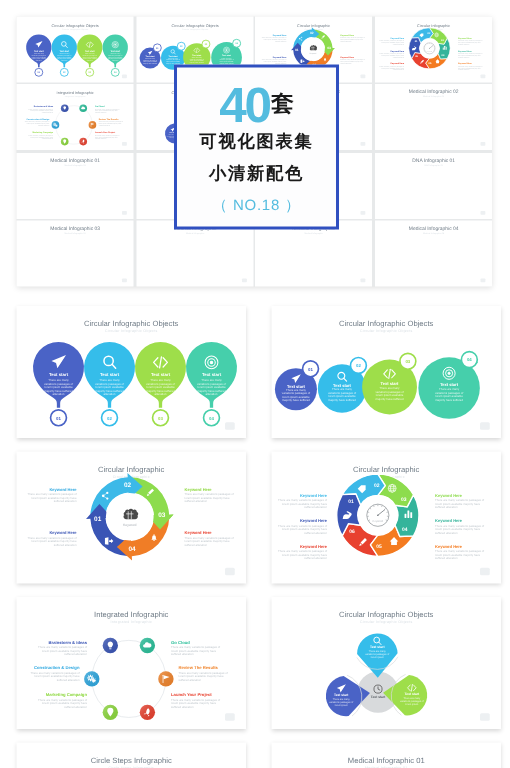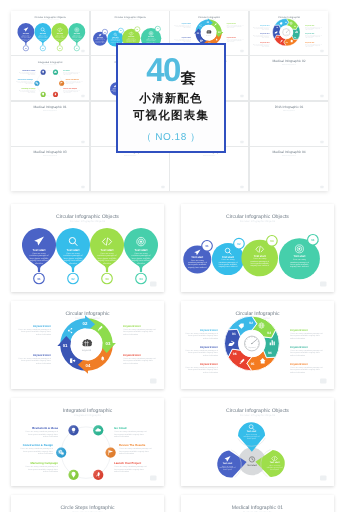--- a/index.html
+++ b/index.html
@@ -11,21 +11,21 @@
 .grid-panel{position:absolute;left:11px;top:11px;width:317px;height:180px;background:#e7e9ea;
   box-shadow:0 1px 4px rgba(0,0,0,.13);}
 .thumbs{position:absolute;inset:0;display:grid;grid-template-columns:repeat(4,1fr);
   grid-template-rows:repeat(4,1fr);gap:1.4px;}
 .thumb{background:#fff;position:relative;overflow:hidden;}
 .thumb > svg{position:absolute;left:0;top:0;width:100%;height:100%;display:block;}
 
 
 .overlay{position:absolute;left:116px;top:43px;width:110px;height:110px;background:#fdfdfe;
   border:2.4px solid #3050c0;z-index:60;display:flex;flex-direction:column;align-items:center;}
-.ov40{margin-top:8px;display:flex;align-items:flex-end;line-height:1;}
+.ov40{margin-top:8px;display:flex;align-items:center;line-height:1;}
 .ov40 .n{font-size:33px;font-weight:700;color:#54bcdf;letter-spacing:-1.5px;}
 .ov40 .t{font-size:15px;font-weight:700;color:#1a1a1a;margin-left:1px;}
 .ovl{font-size:11.5px;font-weight:700;color:#1a1a1a;letter-spacing:1.2px;margin-top:6px;}
 .ovn{font-size:10px;color:#54bcdf;letter-spacing:.5px;margin-top:6px;}
 
 
 .big{position:absolute;width:170px;height:107px;}
 .big .card{position:absolute;left:11px;top:8px;width:153px;height:88px;background:#fff;
    box-shadow:0 1px 3px rgba(0,0,0,.16);overflow:hidden;}
 .big .card > svg{position:absolute;left:0;top:0;width:100%;height:100%;display:block;}
@@ -608,22 +608,22 @@
           </svg>
         </div>
       </div>
   </div>
 
   <div class="overlay">
     <div class="ov40">
       <span class="n">40</span>
       <span class="t">套</span>
     </div>
+    <div class="ovl" style="margin-top:2px">可视化图表集</div>
     <div class="ovl">小清新配色</div>
-    <div class="ovl" style="margin-top:2px">可视化图表集</div>
     <div class="ovn">（ NO.18 ）</div>
   </div>
 
   <div id="bigs">
       <div class="big" style="left: 0px; top: 196px;">
         <div class="card">
           <svg viewBox="0 0 153 88" font-family="Liberation Sans" shape-rendering="geometricPrecision">
             <text x="76.5" y="13.5" font-size="5.1" fill="#6f7b86" text-anchor="middle">Circular Infographic Objects</text>
             <text x="76.5" y="17.5" font-size="2.4" fill="#d9dfe4" text-anchor="middle" letter-spacing="0.2">Circular Infographic Objects</text>
             <g transform="translate(28,46)">

